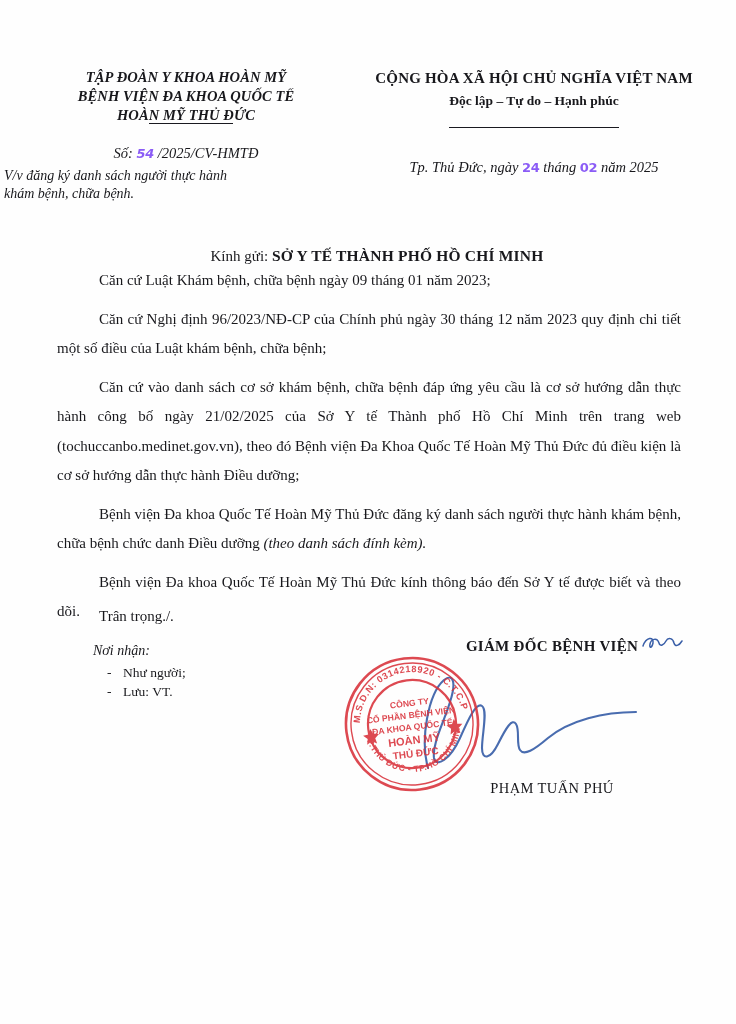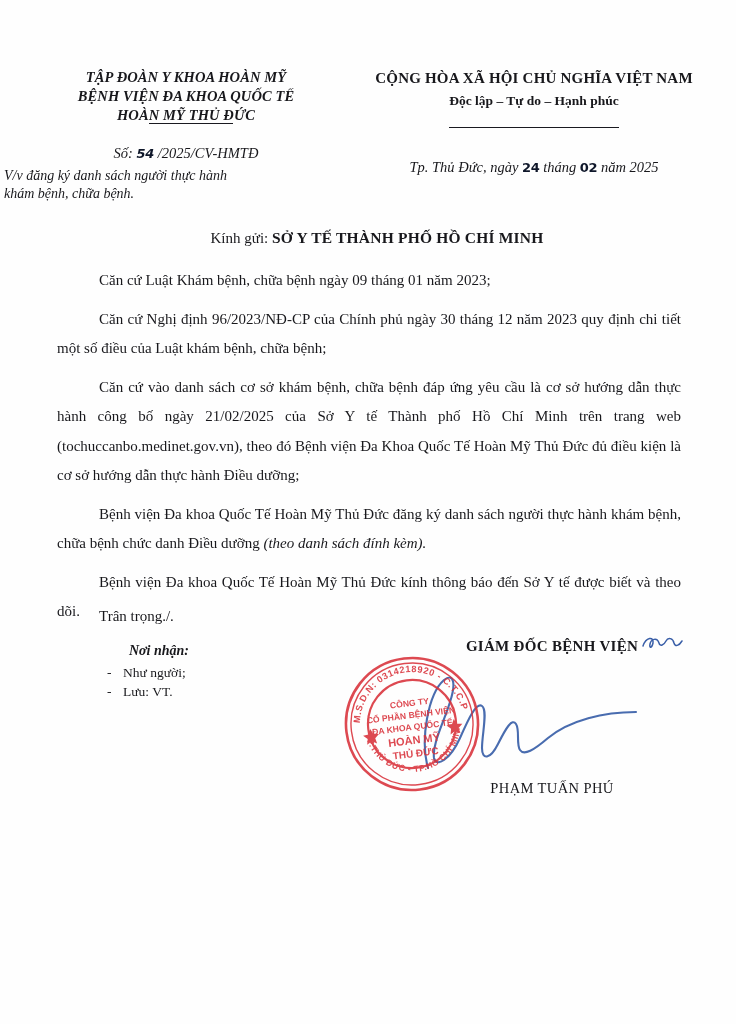--- a/index.html
+++ b/index.html
@@ -85,21 +85,21 @@
     line-height: 17px;
   }
 
   .so-line {
     margin-top: 19px;
     font-size: 14.5px;
     line-height: 19px;
     white-space: nowrap;
   }
   .ink {
-    color: #0f172a;
+    color: #8b5cf6;
     font-family: "DejaVu Sans", sans-serif;
     font-weight: bold;
     font-size: 13px;
     letter-spacing: -.3px;
   }
   .vv {
     margin-top: 4px;
     font-size: 14px;
     line-height: 17.5px;
     text-align: left;
@@ -112,21 +112,21 @@
     font-size: 14.5px;
     white-space: nowrap;
   }
   .date-line .ink {
     font-style: normal;
   }
 
   
   .kinh-gui {
     position: absolute;
-    top: 229px;
+    top: 247px;
     left: 0;
     width: 736px;
     text-align: center;
     font-size: 15px;
     padding-left: 18px;
     box-sizing: border-box;
   }
   .kinh-gui .bold {
     font-weight: bold;
     font-size: 15.5px;
@@ -161,24 +161,23 @@
   }
 
   .noi-nhan {
     position: absolute;
     top: 641px;
     left: 93px;
     font-size: 13.5px;
     line-height: 19px;
   }
   .noi-nhan .nn-title {
-    font-weight: bold;
+    font-weight: normal;
     font-style: italic;
     font-size: 14px;
-    margin-left: 36px;
   }
   .noi-nhan ul {
     list-style: none;
     margin: 3px 0 0 0;
     padding: 0 0 0 14px;
   }
   .noi-nhan li {
     font-size: 13.5px;
     line-height: 19px;
     white-space: nowrap;

